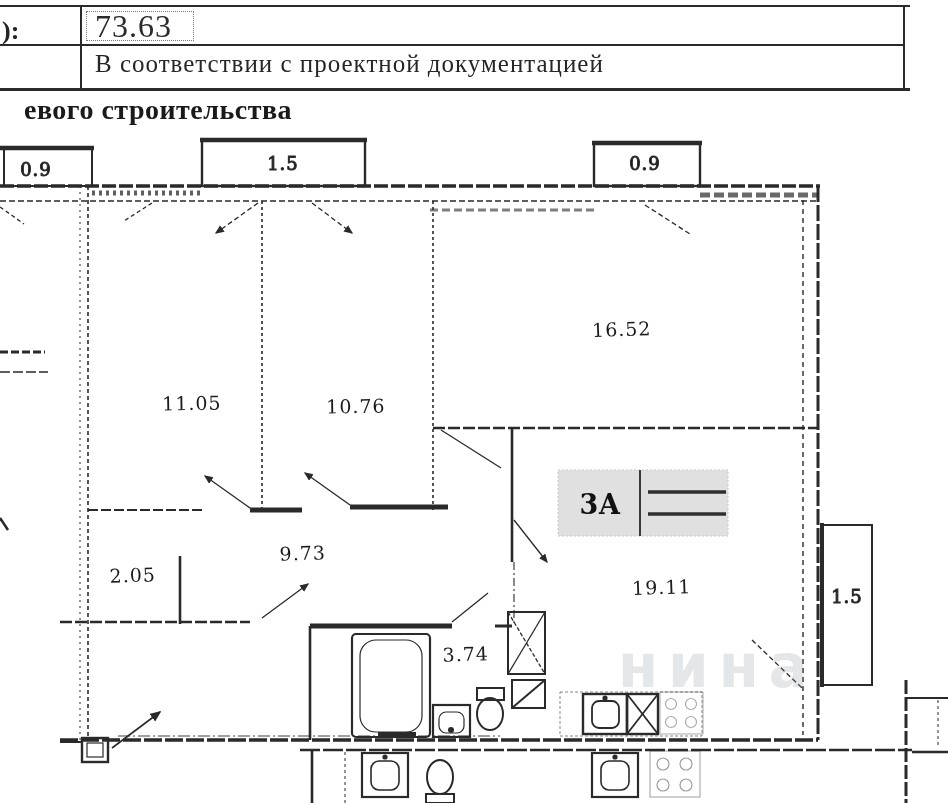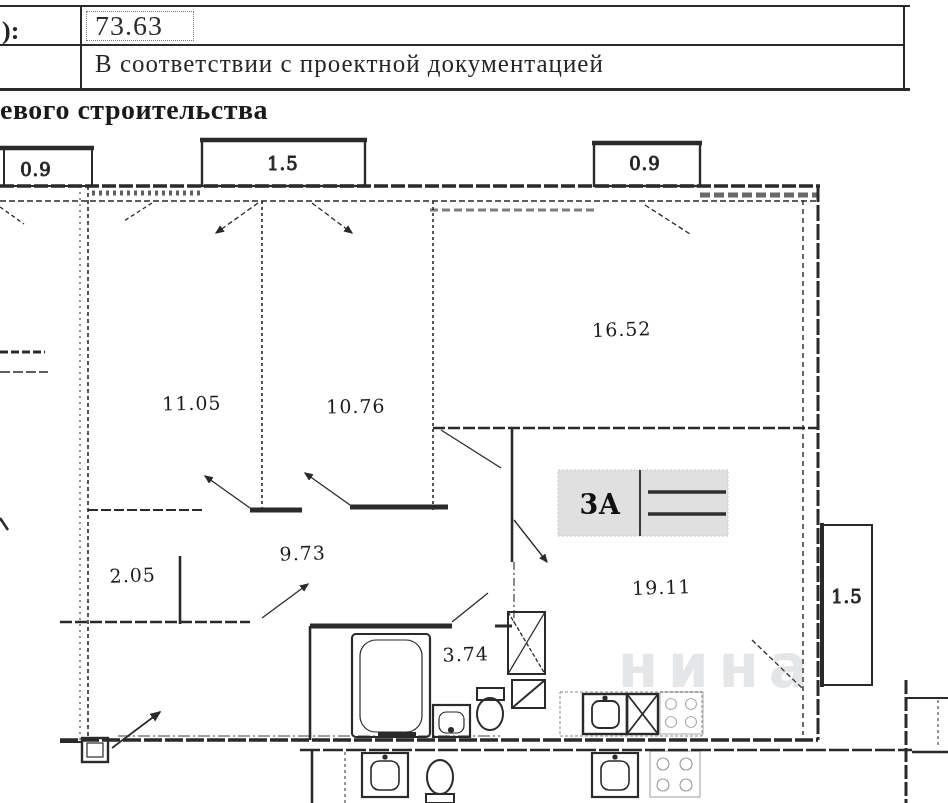--- a/index.html
+++ b/index.html
@@ -8,23 +8,23 @@
     font-family:"Liberation Serif","DejaVu Serif",serif;color:#1f1f1f;overflow:hidden;
   }
   
   .tbl-line{position:absolute;background:#2a2a2a;}
   .cell-text{position:absolute;font-family:"Liberation Serif",serif;color:#232323;white-space:nowrap;}
   #lcol-text{left:2px;top:16px;font-size:26px;font-weight:bold;}
   #area-box{
     position:absolute;left:86px;top:11px;width:108px;height:30px;
     border:1px dotted #7a7a7a;display:flex;align-items:center;padding-left:8px;box-sizing:border-box;
   }
-  #area-value{font-size:28px;letter-spacing:1px;color:#2b2b2b;}
+  #area-value{font-size:32px;letter-spacing:1px;color:#2b2b2b;}
   #row2-text{left:95px;top:50px;font-size:25px;letter-spacing:1px;color:#262626;}
-  #heading-text{left:0px;top:94px;font-size:28px;font-weight:bold;color:#1a1a1a;letter-spacing:0.5px;}
+  #heading-text{left:0px;top:94px;font-size:28px;font-weight:bold;color:#1a1a1a;letter-spacing:0.5px;padding-left:24px;}
   
   #plan-svg{position:absolute;left:0;top:0;}
   .room-label{font-family:"DejaVu Serif",serif;font-size:19px;fill:#1c1c1c;letter-spacing:1px;}
   .small-label{font-family:"DejaVu Serif",serif;font-size:18px;fill:#1c1c1c;letter-spacing:1px;}
   .stamp-label{font-family:"DejaVu Serif",serif;font-size:27px;font-weight:bold;fill:#111;}
   #watermark{
     position:absolute;left:618px;top:632px;font-family:"DejaVu Sans",sans-serif;
     font-size:58px;font-weight:bold;color:#8d9094;opacity:0.22;letter-spacing:10px;
     transform:scaleY(1.05);pointer-events:none;
   }

